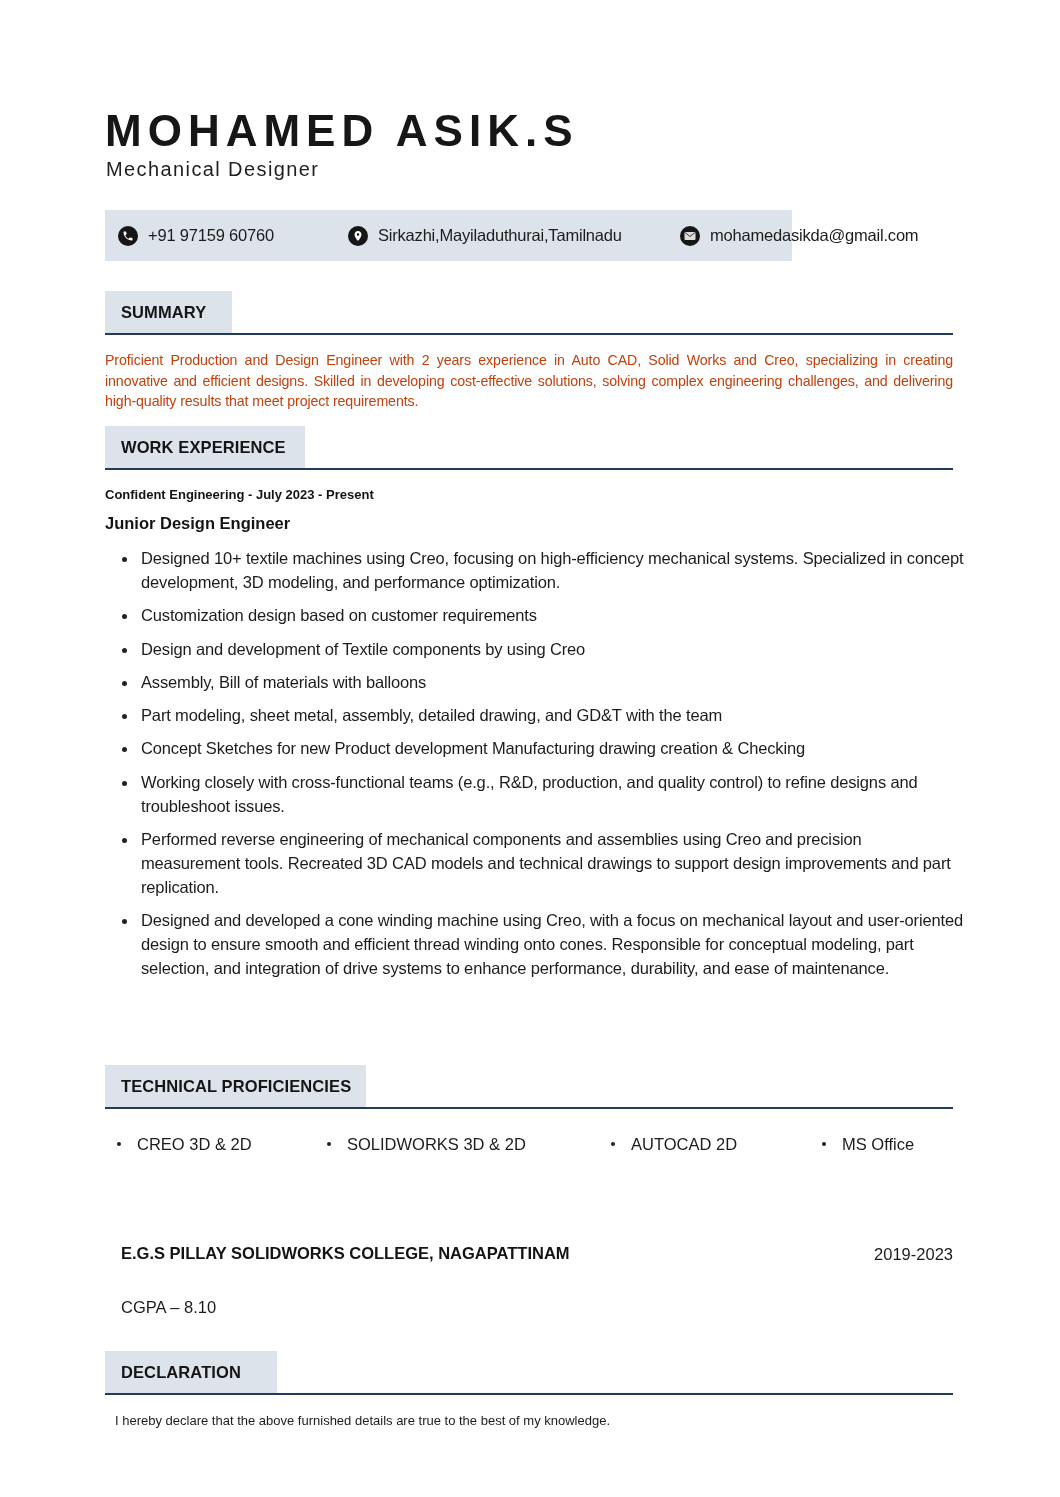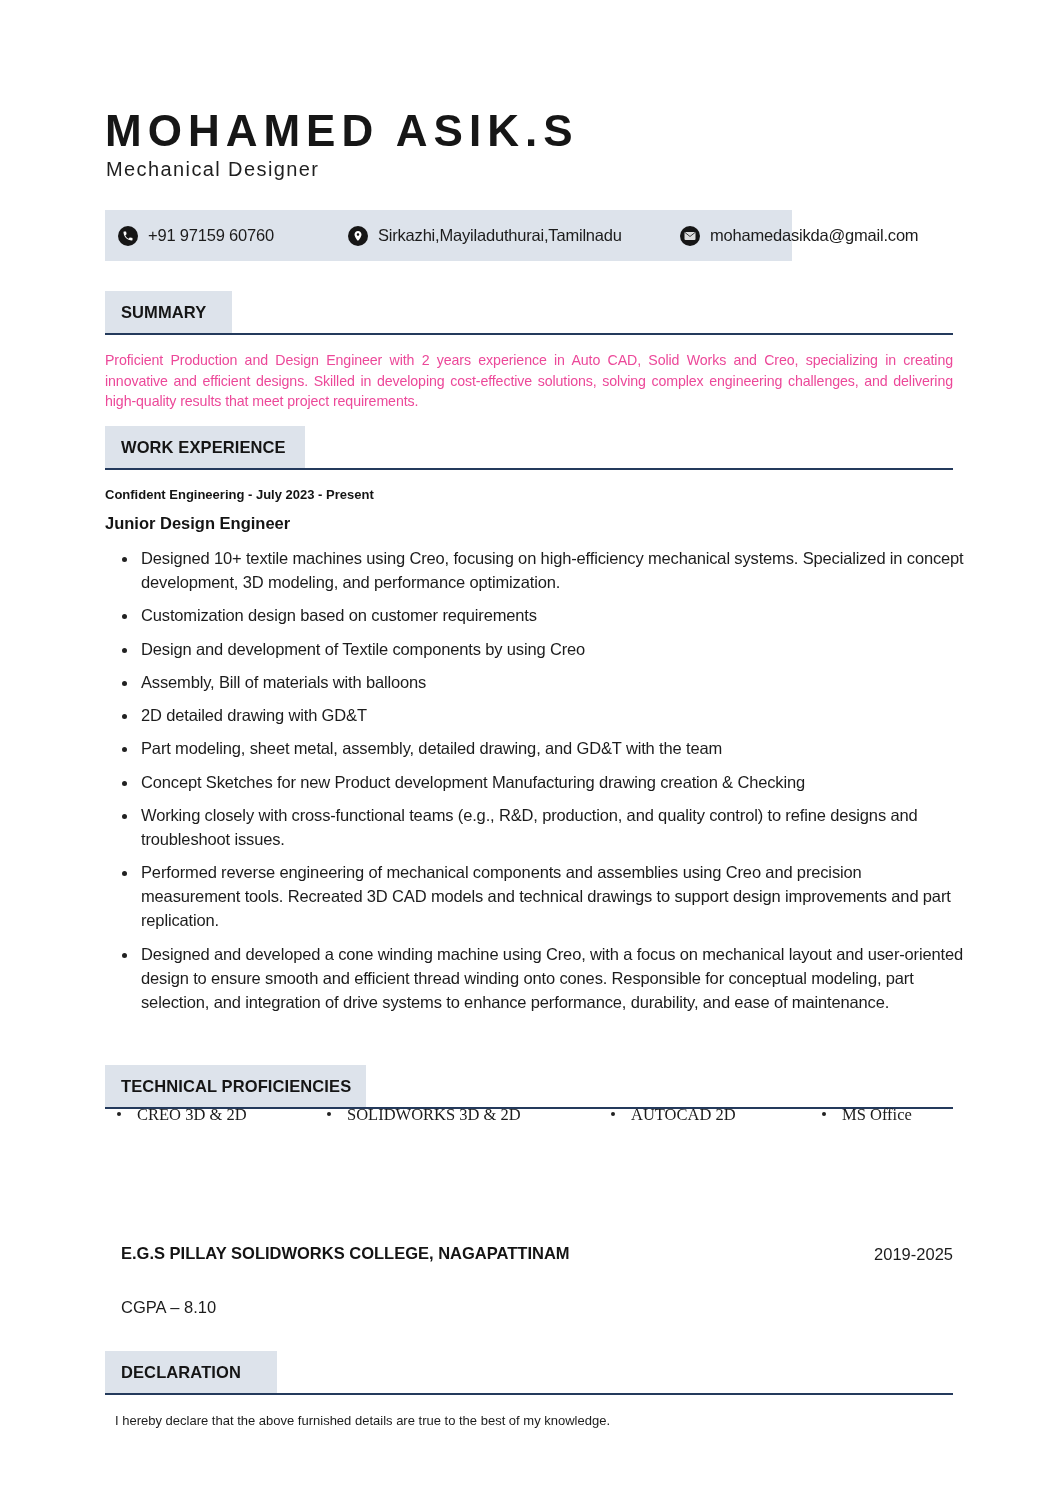--- a/index.html
+++ b/index.html
@@ -12,30 +12,30 @@
   .title { position: absolute; left: 106px; top: 156px; font-size: 20px; letter-spacing: 1.4px; color: #1f1f1f; line-height: 26px; }
 
   .contact-bar { position: absolute; left: 105px; top: 210px; width: 687px; height: 51px; background: #dde3eb; }
   .contact-item { position: absolute; top: 0; height: 51px; display: flex; align-items: center; font-size: 16.5px; color: #1c1c1c; white-space: nowrap; letter-spacing: -0.2px; }
   .contact-item .ico { width: 20px; height: 20px; border-radius: 50%; background: #161616; display: inline-flex; align-items: center; justify-content: center; margin-right: 10px; flex: none; }
   .contact-item .ico svg { display: block; }
 
   .sec-head { position: absolute; left: 105px; width: 848px; height: 44px; border-bottom: 2px solid #243a5c; }
   .sec-head .tab { position: absolute; left: 0; top: 0; height: 42px; background: #dde3eb; display: flex; align-items: center; padding-left: 16px; font-size: 16.5px; font-weight: 700; color: #151515; letter-spacing: 0.1px; }
 
-  .summary { position: absolute; left: 105px; top: 350px; width: 848px; font-size: 14.2px; line-height: 20.7px; color: #ec4899; text-align: justify; letter-spacing: -0.1px; }
+  .summary { position: absolute; left: 105px; top: 350px; width: 848px; font-size: 14.2px; line-height: 20.7px; color: #c2410c; text-align: justify; letter-spacing: -0.1px; }
 
   .job-company { position: absolute; left: 105px; top: 487px; font-size: 13px; font-weight: 700; color: #141414; }
   .job-role { position: absolute; left: 105px; top: 514px; font-size: 16.5px; font-weight: 700; color: #141414; }
 
   .bullets { position: absolute; left: 105px; top: 546px; width: 860px; list-style: none; }
   .bullets li { position: relative; padding-left: 36px; font-size: 16.5px; line-height: 24px; color: #1c1c1c; margin-bottom: 9.3px; letter-spacing: -0.15px; }
   .bullets li .dot { position: absolute; left: 17px; top: 11px; width: 5px; height: 5px; border-radius: 50%; background: #222; }
 
-  .skills { position: absolute; left: 105px; top: 1104px; width: 860px; height: 24px; font-family: Liberation Serif, serif; }
+  .skills { position: absolute; left: 105px; top: 1133px; width: 860px; height: 24px; }
   .skill { position: absolute; top: 0; font-size: 16.5px; color: #1c1c1c; white-space: nowrap; line-height: 22px; }
   .skill .dot { display: inline-block; width: 4px; height: 4px; border-radius: 50%; background: #222; vertical-align: middle; margin-right: 16px; position: relative; top: -2px; }
 
   .edu-school { position: absolute; left: 121px; top: 1244px; font-size: 16.5px; font-weight: 700; color: #141414; }
   .edu-years { position: absolute; right: 107px; top: 1245px; font-size: 16.5px; color: #1c1c1c; }
   .edu-degree { position: absolute; left: 121px; top: 1272px; font-size: 16.5px; color: #1c1c1c; }
   .edu-cgpa { position: absolute; left: 121px; top: 1298px; font-size: 16.5px; color: #1c1c1c; }
 
   .declaration { position: absolute; left: 115px; top: 1413px; font-size: 13px; color: #1c1c1c; }
 </style>
@@ -84,40 +84,39 @@
     <div class="tab" style="width:200px;">WORK EXPERIENCE</div>
   </div>
   <div class="job-company">Confident Engineering - July 2023 - Present</div>
   <div class="job-role">Junior Design Engineer</div>
 
   <ul class="bullets">
     <li><span class="dot"></span><span>Designed 10+ textile machines using Creo, focusing on high-efficiency mechanical systems. Specialized in concept development, 3D modeling, and performance optimization.</span></li>
     <li><span class="dot"></span><span>Customization design based on customer requirements</span></li>
     <li><span class="dot"></span><span>Design and development of Textile components by using Creo</span></li>
     <li><span class="dot"></span><span>Assembly, Bill of materials with balloons</span></li>
-    <li><span class="dot"></span><span>2D detailed drawing with GD&amp;T</span></li>
     <li><span class="dot"></span><span>Part modeling, sheet metal, assembly, detailed drawing, and GD&amp;T with the team</span></li>
     <li><span class="dot"></span><span>Concept Sketches for new Product development Manufacturing drawing creation &amp; Checking</span></li>
     <li><span class="dot"></span><span>Working closely with cross-functional teams (e.g., R&amp;D, production, and quality control) to refine designs and troubleshoot issues.</span></li>
     <li><span class="dot"></span><span>Performed reverse engineering of mechanical components and assemblies using Creo and precision measurement tools. Recreated 3D CAD models and technical drawings to support design improvements and part replication.</span></li>
     <li><span class="dot"></span><span>Designed and developed a cone winding machine using Creo, with a focus on mechanical layout and user-oriented design to ensure smooth and efficient thread winding onto cones. Responsible for conceptual modeling, part selection, and integration of drive systems to enhance performance, durability, and ease of maintenance.</span></li>
   </ul>
 
   <div class="sec-head" style="top:1065px;">
     <div class="tab" style="width:261px;">TECHNICAL PROFICIENCIES</div>
   </div>
   <div class="skills">
     <div class="skill" style="left:12px;"><span class="dot"></span><span>CREO 3D &amp; 2D</span></div>
     <div class="skill" style="left:222px;"><span class="dot"></span><span>SOLIDWORKS 3D &amp; 2D</span></div>
     <div class="skill" style="left:506px;"><span class="dot"></span><span>AUTOCAD 2D</span></div>
     <div class="skill" style="left:717px;"><span class="dot"></span><span>MS Office</span></div>
   </div>
 
   <div class="edu-school">E.G.S PILLAY SOLIDWORKS COLLEGE, NAGAPATTINAM</div>
-  <div class="edu-years">2019-2025</div>
+  <div class="edu-years">2019-2023</div>
   <div class="edu-cgpa">CGPA – 8.10</div>
 
   <div class="sec-head" style="top:1351px;">
     <div class="tab" style="width:172px;">DECLARATION</div>
   </div>
   <div class="declaration">I hereby declare that the above furnished details are true to the best of my knowledge.</div>
 
 </div>
 
 </body></html>

